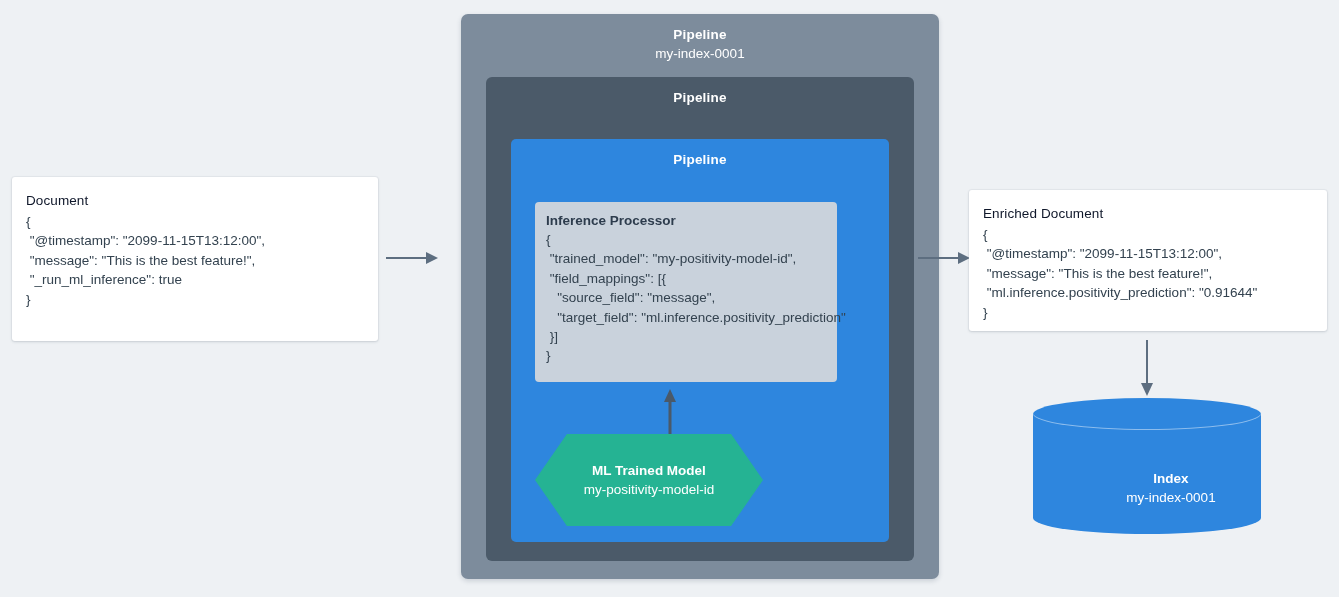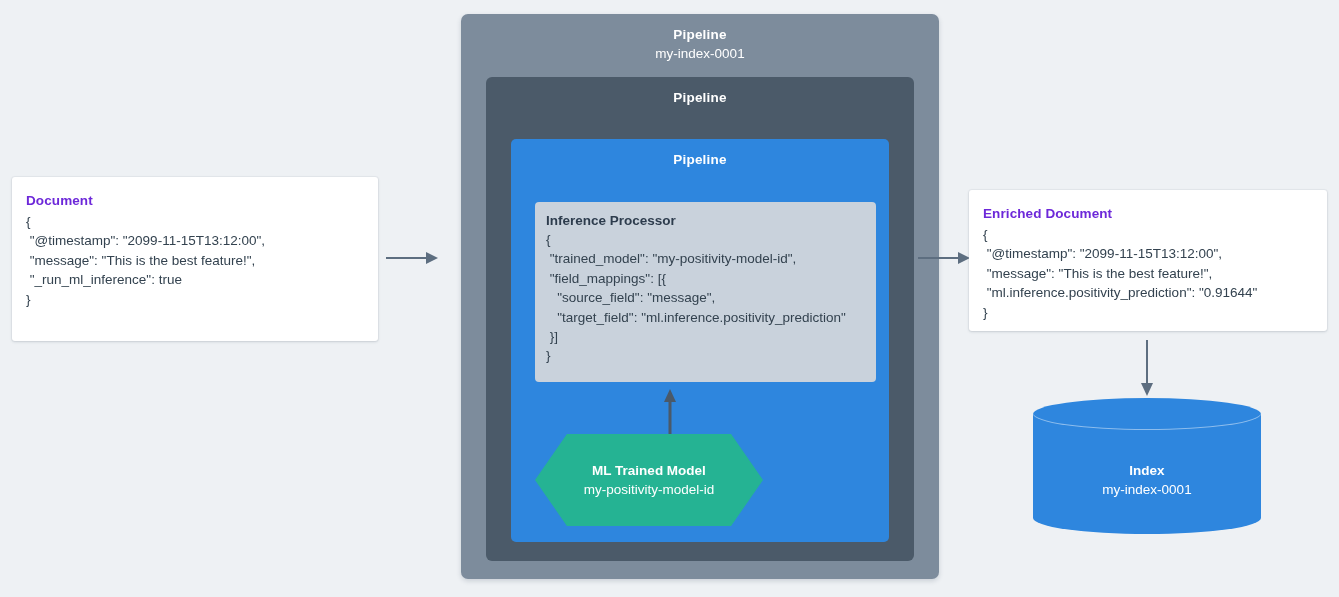--- a/index.html
+++ b/index.html
@@ -12,21 +12,21 @@
   }
   .stage{position:absolute;inset:0;}
 
   
   .doc-card{
     position:absolute;background:#ffffff;border-radius:3px;
     box-shadow:0 1px 3px rgba(40,55,75,.16), 0 0 0 1px rgba(40,55,75,.04);
     box-sizing:border-box;
   }
   .doc-title{
-    font-weight:bold;font-size:13.5px;color:#6d28d9;
+    font-weight:normal;font-size:13.5px;color:#0f172a;
     letter-spacing:.1px;margin:0 0 2px 0;line-height:19px;
   }
   .doc-line{
     font-size:13.5px;color:#33424f;line-height:19.4px;white-space:pre;
   }
 
   
   .pipe-outer{
     position:absolute;left:433px;top:14px;width:478px;height:565px;
     background:#7d8c9c;border-radius:7px;
@@ -40,21 +40,21 @@
   .pipe-inner{
     position:absolute;left:25px;top:62px;width:378px;height:403px;
     background:#2e86de;border-radius:5px;
   }
   .pipe-head{width:100%;text-align:center;color:#ffffff;padding-top:12px;box-sizing:border-box;}
   .pipe-head .k{font-weight:bold;font-size:13.5px;line-height:18px;letter-spacing:.2px;}
   .pipe-head .v{font-size:13.5px;line-height:19px;}
 
   
   .proc{
-    position:absolute;left:24px;top:63px;width:341px;height:180px;
+    position:absolute;left:24px;top:63px;width:302px;height:180px;
     background:#c9d2dc;border-radius:4px;box-sizing:border-box;
     padding:9px 0 0 11px;
   }
   .proc-title{font-weight:bold;font-size:13.5px;color:#2d3c4d;line-height:19px;}
   .proc-line{font-size:13.5px;color:#33424f;line-height:19.4px;white-space:pre;}
 
   
   .hex{
     position:absolute;left:535px;top:434px;width:228px;height:92px;
     background:#25b393;
@@ -64,21 +64,21 @@
   }
   .hex .k{font-weight:bold;font-size:13.5px;line-height:18px;}
   .hex .v{font-size:13.5px;line-height:19px;}
 
   
   .cyl{position:absolute;left:1033px;top:398px;width:228px;height:134px;}
   .cyl .body{position:absolute;left:0;top:16px;width:228px;height:104px;background:#2e86de;}
   .cyl .top{position:absolute;left:0;top:0;width:228px;height:32px;background:#2e86de;border-radius:50%;
             box-shadow:inset 0 -1px 0 rgba(255,255,255,.45);}
   .cyl .bot{position:absolute;left:0;top:104px;width:228px;height:32px;background:#2e86de;border-radius:50%;}
-  .cyl .lbl{position:absolute;left:0;top:64px;width:228px;text-align:center;color:#fff;}
+  .cyl .lbl{position:absolute;left:0;top:72px;width:228px;text-align:center;color:#fff;padding-left:24px;}
   .cyl .lbl .k{font-weight:bold;font-size:13.5px;line-height:18px;}
   .cyl .lbl .v{font-size:13.5px;line-height:19px;}
 
   
   .arrow{position:absolute;}
 </style>
 </head>
 <body>
 
 <div class="stage">

